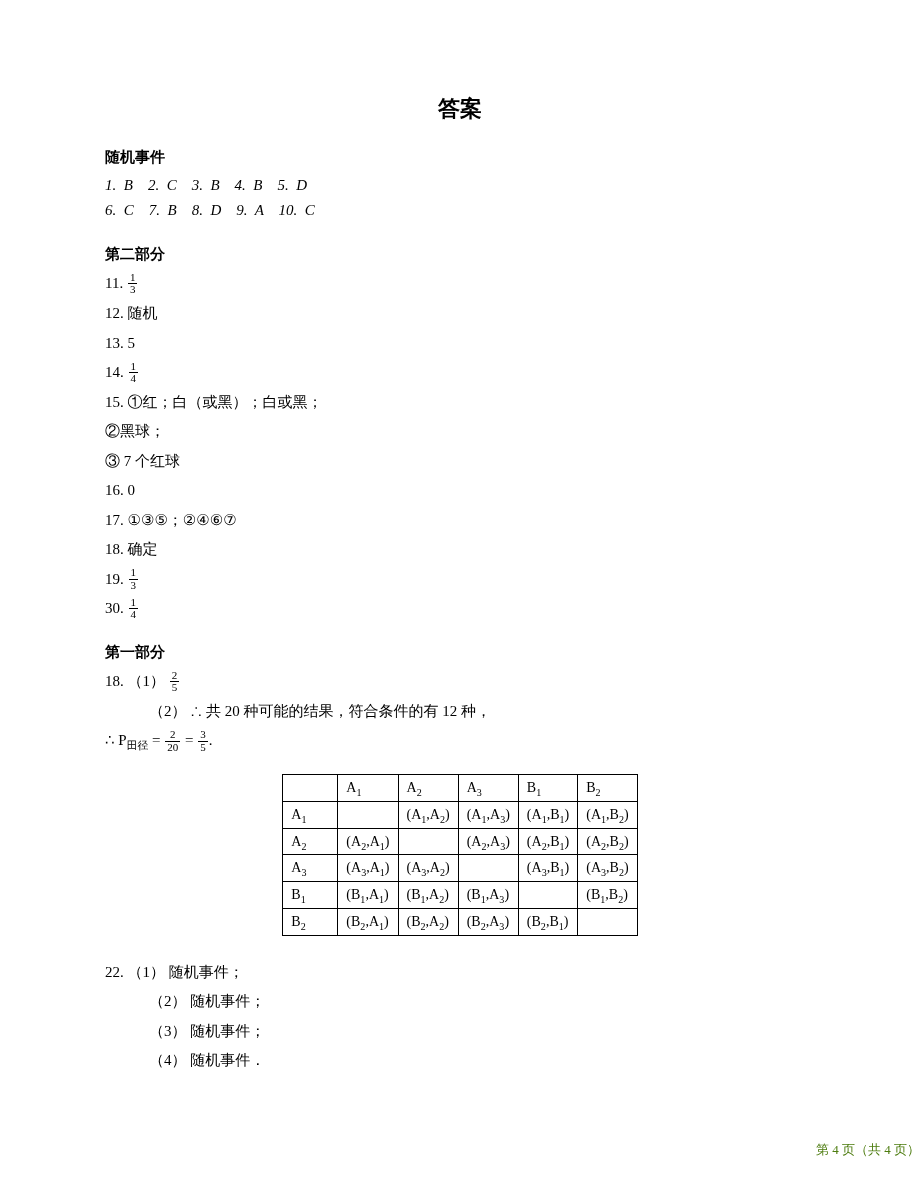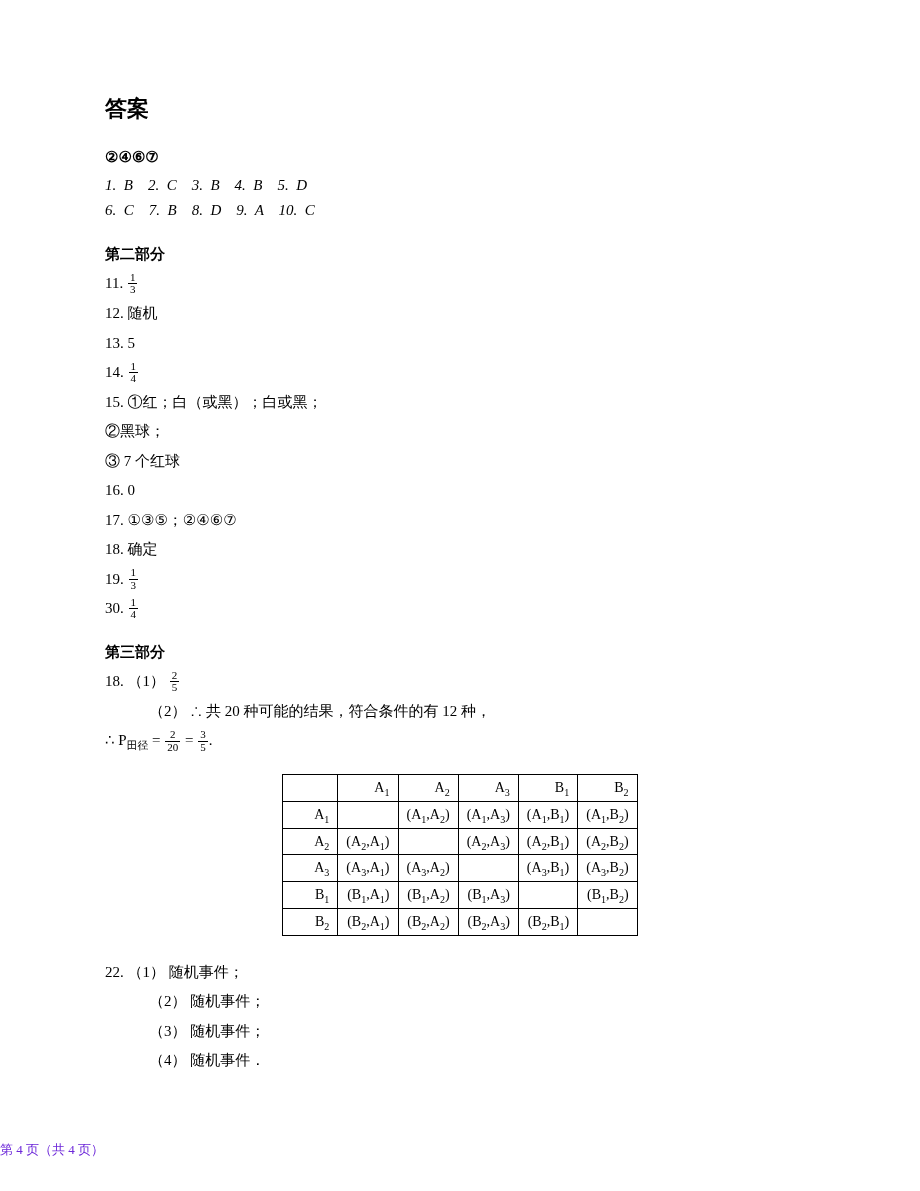--- a/index.html
+++ b/index.html
@@ -8,20 +8,21 @@
       font-size: 15px;
       line-height: 1.7;
       color: #000;
       background: #fff;
       width: 920px;
       height: 1191px;
       padding: 90px 105px 40px 105px;
       position: relative;
     }
     .title {
+      text-align: center;
       font-size: 22px;
       font-weight: bold;
       margin-bottom: 12px;
     }
     .section-heading {
       font-weight: bold;
       margin-top: 18px;
       margin-bottom: 2px;
     }
     .mc-row { white-space: pre; font-style: italic; }
@@ -43,42 +44,42 @@
     .combo-wrap { text-align: center; margin-top: 20px; margin-bottom: 24px; }
     table.combo {
       border-collapse: collapse;
       margin: 0 auto;
       font-family: "Times New Roman", serif;
       font-size: 14px;
     }
     table.combo td {
       border: 1px solid #000;
       padding: 1px 8px;
-      text-align: right;
+      text-align: left;
       min-width: 55px;
       height: 20px;
     }
     sub { font-size: 0.72em; vertical-align: sub; line-height: 0; }
     .footer {
       position: absolute;
       bottom: 30px;
       left: 0;
       width: 100%;
-      text-align: left;
+      text-align: right;
       font-size: 13px;
-      color: #6d28d9;
+      color: #4d7c0f;
     }
     .pn { display: inline; }
   </style>
 </head>
 <body>
 
 <div class="title">答案</div>
 
-<div class="section-heading">②④⑥⑦</div>
+<div class="section-heading">随机事件</div>
 <div class="mc-row">1.  B    2.  C    3.  B    4.  B    5.  D</div>
 <div class="mc-row">6.  C    7.  B    8.  D    9.  A    10.  C</div>
 
 <div class="section-heading">第二部分</div>
 
 <div class="ans-line">
   <span>11. </span>
   <span class="frac">
     <span class="num">1</span>
     <span class="den">3</span>
@@ -107,21 +108,21 @@
   </span>
 </div>
 <div class="ans-line">
   <span>30. </span>
   <span class="frac">
     <span class="num">1</span>
     <span class="den">4</span>
   </span>
 </div>
 
-<div class="section-heading">第三部分</div>
+<div class="section-heading">第一部分</div>
 
 <div class="ans-line">
   <span>18. （1）  </span>
   <span class="frac">
     <span class="num">2</span>
     <span class="den">5</span>
   </span>
 </div>
 <div class="ans-line indent1">（2）   ∴ 共 20 种可能的结果，符合条件的有 12 种，</div>
 <div class="ans-line indent2">

